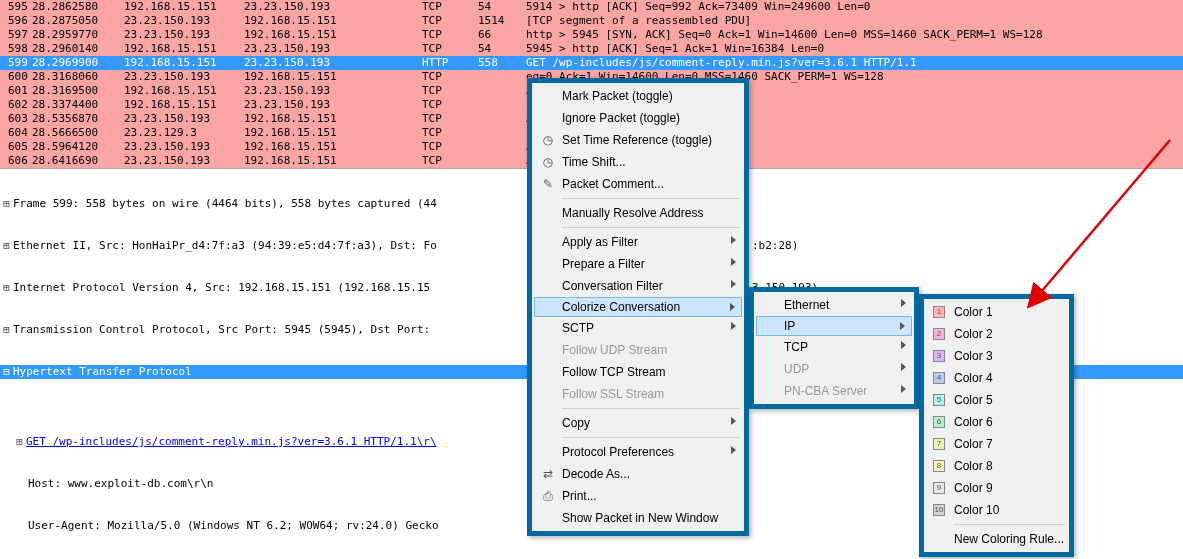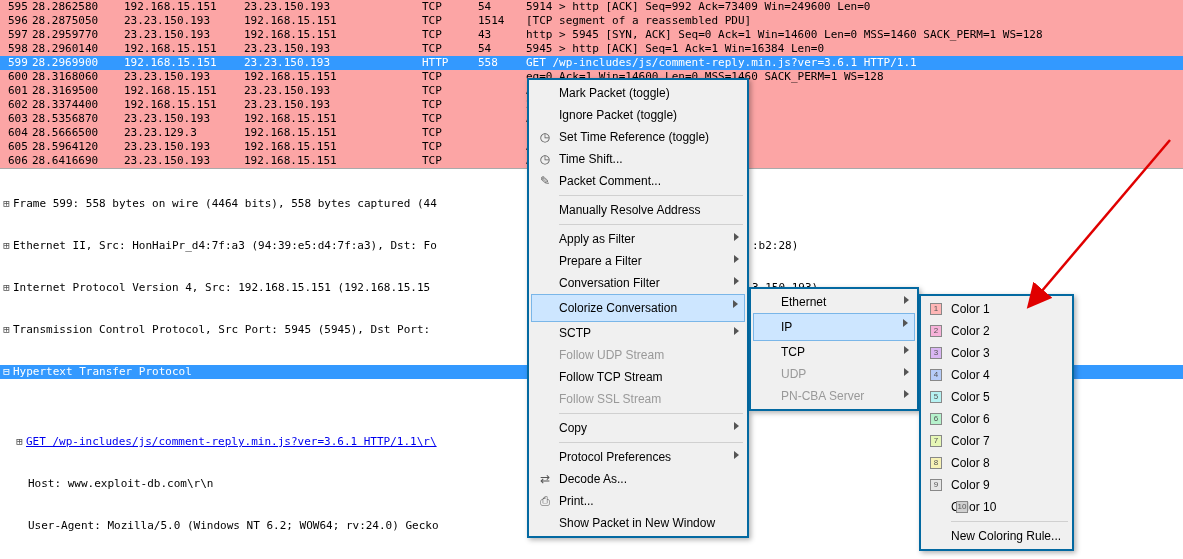--- a/index.html
+++ b/index.html
@@ -41,36 +41,36 @@
   .details .row { display: flex; align-items: center; height: 14px; }
   .exp { width: 13px; text-align: center; color: #555; cursor: pointer; }
   .det-sel { background: #3399ff; color: #fff; }
   .det-sel .exp { color: #fff; }
   .http-body .row { padding-left: 28px; }
   .link { color: #0000ee; text-decoration: underline; }
   
   .menu {
     position: absolute;
     background: #f0f0f0;
-    border: 2px solid #0369a1;
+    border: 5px solid #0369a1;
     box-shadow: 2px 2px 5px rgba(0,0,0,0.3);
     font-family: "Segoe UI", Tahoma, sans-serif;
     font-size: 12px;
     padding: 2px;
     z-index: 10;
   }
   .menu-item {
     display: flex;
     align-items: center;
     height: 22px;
     padding: 0 20px 0 28px;
     position: relative;
     white-space: nowrap;
   }
-  .menu-item.hover { background: #cde6ff; border: 1px solid #7ab6e8; height: 28px; padding-right: 19px; padding-left: 27px; }
+  .menu-item.hover { background: #cde6ff; border: 1px solid #7ab6e8; height: 20px; padding-right: 19px; padding-left: 27px; }
   .menu-item.disabled { color: #999; }
   .menu-sep { height: 1px; background: #d0d0d0; margin: 3px 2px 3px 28px; }
   .menu-arrow {
     position: absolute;
     right: 6px;
     top: 5px;
     width: 0; height: 0;
     border-top: 4px solid transparent;
     border-bottom: 4px solid transparent;
     border-left: 5px solid #555;
@@ -100,21 +100,21 @@
     pointer-events: none;
     z-index: 20;
   }
 </style>
 </head>
 <body>
 
 <div class="packet-list" id="packet-list">
     <div class="packet-row green"><span class="col-no">595</span><span class="col-time">28.2862580</span><span class="col-src">192.168.15.151</span><span class="col-dst">23.23.150.193</span><span class="col-proto">TCP</span><span class="col-len">54</span><span class="col-info">5914 &gt; http [ACK] Seq=992 Ack=73409 Win=249600 Len=0</span></div>
     <div class="packet-row green"><span class="col-no">596</span><span class="col-time">28.2875050</span><span class="col-src">23.23.150.193</span><span class="col-dst">192.168.15.151</span><span class="col-proto">TCP</span><span class="col-len">1514</span><span class="col-info">[TCP segment of a reassembled PDU]</span></div>
-    <div class="packet-row green"><span class="col-no">597</span><span class="col-time">28.2959770</span><span class="col-src">23.23.150.193</span><span class="col-dst">192.168.15.151</span><span class="col-proto">TCP</span><span class="col-len">43</span><span class="col-info">http &gt; 5945 [SYN, ACK] Seq=0 Ack=1 Win=14600 Len=0 MSS=1460 SACK_PERM=1 WS=128</span></div>
+    <div class="packet-row green"><span class="col-no">597</span><span class="col-time">28.2959770</span><span class="col-src">23.23.150.193</span><span class="col-dst">192.168.15.151</span><span class="col-proto">TCP</span><span class="col-len">66</span><span class="col-info">http &gt; 5945 [SYN, ACK] Seq=0 Ack=1 Win=14600 Len=0 MSS=1460 SACK_PERM=1 WS=128</span></div>
     <div class="packet-row green"><span class="col-no">598</span><span class="col-time">28.2960140</span><span class="col-src">192.168.15.151</span><span class="col-dst">23.23.150.193</span><span class="col-proto">TCP</span><span class="col-len">54</span><span class="col-info">5945 &gt; http [ACK] Seq=1 Ack=1 Win=16384 Len=0</span></div>
     <div class="packet-row sel"><span class="col-no">599</span><span class="col-time">28.2969900</span><span class="col-src">192.168.15.151</span><span class="col-dst">23.23.150.193</span><span class="col-proto">HTTP</span><span class="col-len">558</span><span class="col-info">GET /wp-includes/js/comment-reply.min.js?ver=3.6.1 HTTP/1.1</span></div>
     <div class="packet-row green"><span class="col-no">600</span><span class="col-time">28.3168060</span><span class="col-src">23.23.150.193</span><span class="col-dst">192.168.15.151</span><span class="col-proto">TCP</span><span class="col-len"></span><span class="col-info">eq=0 Ack=1 Win=14600 Len=0 MSS=1460 SACK_PERM=1 WS=128</span></div>
     <div class="packet-row green"><span class="col-no">601</span><span class="col-time">28.3169500</span><span class="col-src">192.168.15.151</span><span class="col-dst">23.23.150.193</span><span class="col-proto">TCP</span><span class="col-len"></span><span class="col-info">Ack=1 Win=16384 Len=0</span></div>
     <div class="packet-row green"><span class="col-no">602</span><span class="col-time">28.3374400</span><span class="col-src">192.168.15.151</span><span class="col-dst">23.23.150.193</span><span class="col-proto">TCP</span><span class="col-len"></span><span class="col-info">2 Ack=74869 Win=249600 Len=0</span></div>
     <div class="packet-row green"><span class="col-no">603</span><span class="col-time">28.5356870</span><span class="col-src">23.23.150.193</span><span class="col-dst">192.168.15.151</span><span class="col-proto">TCP</span><span class="col-len"></span><span class="col-info">Ack=499 Win=15744 Len=0</span></div>
     <div class="packet-row green"><span class="col-no">604</span><span class="col-time">28.5666500</span><span class="col-src">23.23.129.3</span><span class="col-dst">192.168.15.151</span><span class="col-proto">TCP</span><span class="col-len"></span><span class="col-info">ck=510 Win=15744 Len=0</span></div>
     <div class="packet-row green"><span class="col-no">605</span><span class="col-time">28.5964120</span><span class="col-src">23.23.150.193</span><span class="col-dst">192.168.15.151</span><span class="col-proto">TCP</span><span class="col-len"></span><span class="col-info">Ack=604 Win=15872 Len=0</span></div>
     <div class="packet-row green"><span class="col-no">606</span><span class="col-time">28.6416690</span><span class="col-src">23.23.150.193</span><span class="col-dst">192.168.15.151</span><span class="col-proto">TCP</span><span class="col-len"></span><span class="col-info">Ack=531 Win=15744 Len=0</span></div>
   </div>
@@ -272,21 +272,21 @@
     </div>
     <div class="menu-item">
       <span class="color-sw" style="background: rgb(247, 242, 182);">8</span>
       <span>Color 8</span>
     </div>
     <div class="menu-item">
       <span class="color-sw" style="background: rgb(230, 230, 230);">9</span>
       <span>Color 9</span>
     </div>
     <div class="menu-item">
-      <span class="color-sw" style="background: rgb(208, 208, 208); margin-left: 26px;">10</span>
+      <span class="color-sw" style="background: rgb(208, 208, 208);">10</span>
       <span>Color 10</span>
     </div>
     <div class="menu-sep"></div>
     <div class="menu-item">
       <span>New Coloring Rule...</span>
     </div>
   </div>
 
 <svg class="arrow-annot" style="left:1020px; top:135px;" width="160" height="180">
   <defs>

